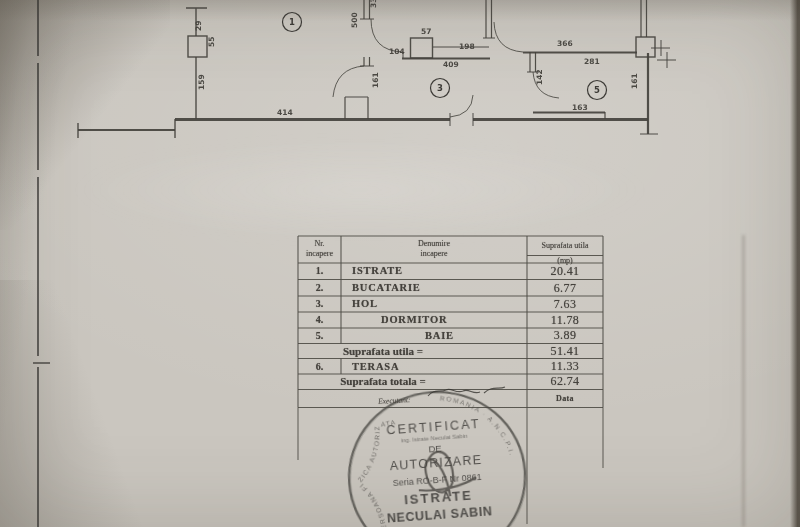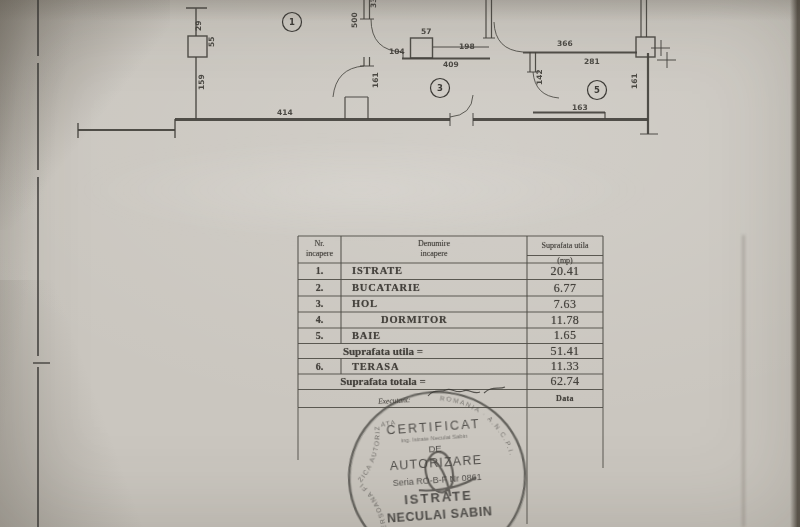--- a/index.html
+++ b/index.html
@@ -149,22 +149,22 @@
       <div class="cell nrc" style="left: 298px; top: 279.5px; width: 43px; height: 16.5px; line-height: 16.5px;">2.</div>
       <div class="cell namec" style="left: 341px; top: 279.5px; width: 186px; height: 16.5px; line-height: 16.5px;">BUCATARIE</div>
       <div class="cell valc" style="left: 527px; top: 279.5px; width: 76px; height: 16.5px; line-height: 16.5px;">6.77</div>
       <div class="cell nrc" style="left: 298px; top: 296px; width: 43px; height: 16px; line-height: 16px;">3.</div>
       <div class="cell namec" style="left: 341px; top: 296px; width: 186px; height: 24px; line-height: 16px; border-radius: 8px;">HOL</div>
       <div class="cell valc" style="left: 527px; top: 296px; width: 76px; height: 16px; line-height: 16px;">7.63</div>
       <div class="cell nrc" style="left: 298px; top: 312px; width: 43px; height: 16px; line-height: 16px;">4.</div>
       <div class="cell namec" style="left: 341px; top: 312px; width: 186px; height: 16px; line-height: 16px; margin-left: 29px;">DORMITOR</div>
       <div class="cell valc" style="left: 527px; top: 312px; width: 76px; height: 16px; line-height: 16px;">11.78</div>
       <div class="cell nrc" style="left: 298px; top: 328px; width: 43px; height: 15.5px; line-height: 15.5px;">5.</div>
-      <div class="cell namec" style="left: 341px; top: 328px; width: 186px; height: 15.5px; line-height: 15.5px;">BAIE</div>
-      <div class="cell valc" style="left: 527px; top: 328px; width: 76px; height: 15.5px; line-height: 15.5px;">1.65</div>
+      <div class="cell namec" style="left: 341px; top: 328px; width: 186px; height: 15.5px; line-height: 15.5px; text-align: center;">BAIE</div>
+      <div class="cell valc" style="left: 527px; top: 328px; width: 76px; height: 15.5px; line-height: 15.5px;">3.89</div>
       <div class="cell mergedc" style="left: 298px; top: 343.5px; width: 170px; height: 15px; line-height: 15px;">Suprafata utila =</div>
       <div class="cell valc" style="left: 527px; top: 343.5px; width: 76px; height: 15px; line-height: 15px;">51.41</div>
       <div class="cell nrc" style="left: 298px; top: 358.5px; width: 43px; height: 15.5px; line-height: 15.5px;">6.</div>
       <div class="cell namec" style="left: 341px; top: 358.5px; width: 186px; height: 15.5px; line-height: 15.5px; border-radius: 7px;">TERASA</div>
       <div class="cell valc" style="left: 527px; top: 358.5px; width: 76px; height: 15.5px; line-height: 15.5px;">11.33</div>
       <div class="cell mergedc" style="left: 298px; top: 374px; width: 170px; height: 15.5px; line-height: 15.5px;">Suprafata totala =</div>
       <div class="cell valc" style="left: 527px; top: 374px; width: 76px; height: 15.5px; line-height: 15.5px;">62.74</div>
       <div class="cell exec-label" style="left: 378px; top: 391.5px; width: 70px; height: 16px; line-height: 16px;">Executant:</div>
       <div class="cell valc small" style="left: 527px; top: 389.5px; width: 76px; height: 18px; line-height: 18px;">Data</div>
     </div>

